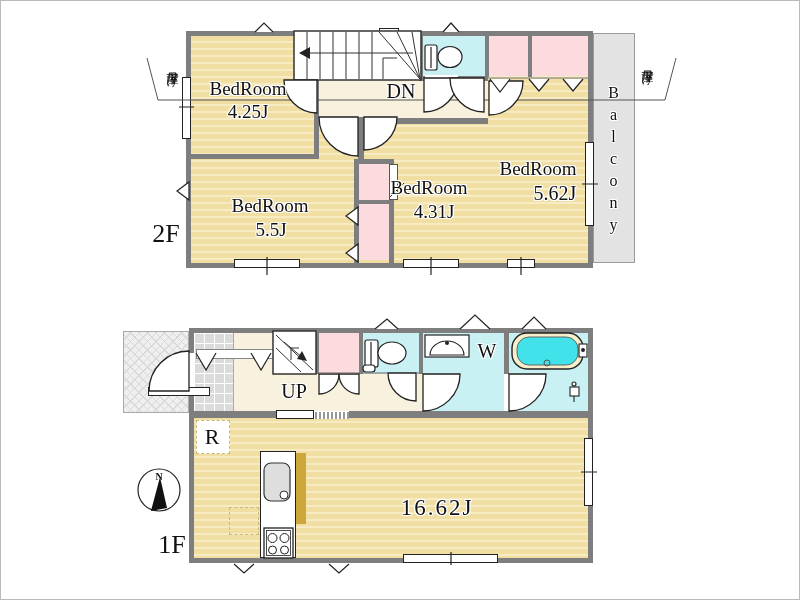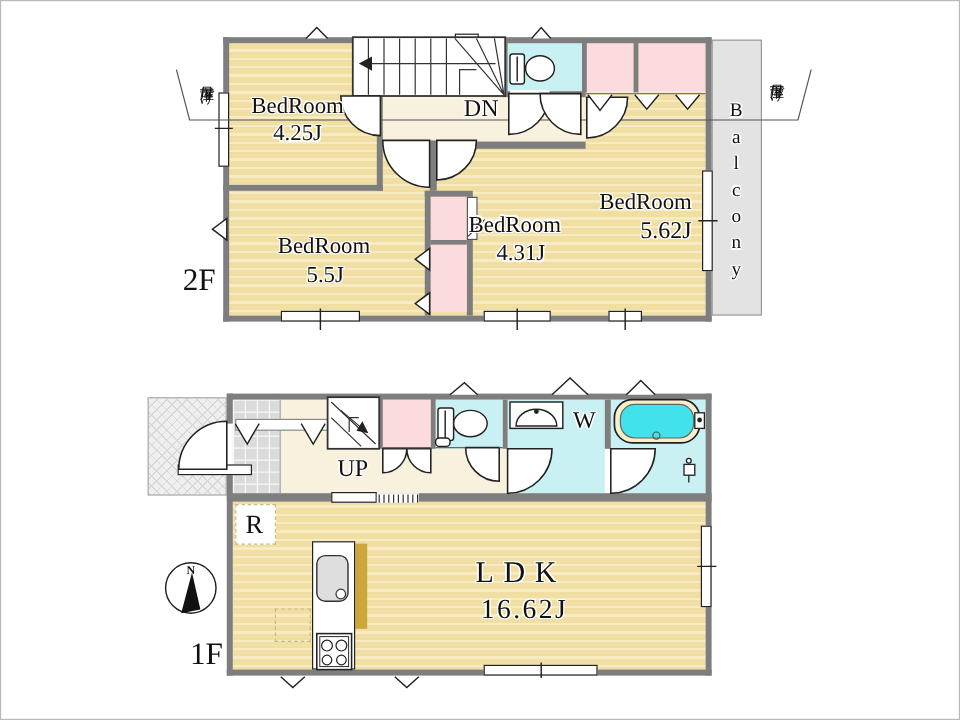--- a/index.html
+++ b/index.html
@@ -233,20 +233,19 @@
   <div class="lbl" style="left:433px;top:211px;font-size:19px;">4.31J</div>
   <div class="lbl" style="left:537px;top:168px;font-size:19px;">BedRoom</div>
   <div class="lbl" style="left:536px;top:192px;font-size:20px;margin-left:18px;">5.62J</div>
   <div class="lbl" style="left:400px;top:90px;font-size:20px;">DN</div>
   <div class="lbl vlbl" style="left:612px;top:160px;font-size:16px;letter-spacing:5px;">Balcony</div>
   <div class="lbl vlbl" style="left:171px;top:70px;font-size:12px;letter-spacing:1px;text-shadow:none;">母屋下げ</div>
   <div class="lbl vlbl" style="left:646px;top:68px;font-size:12px;letter-spacing:1px;text-shadow:none;">母屋下げ</div>
   <div class="lbl" style="left:165px;top:233px;font-size:26px;">2F</div>
 
   <div class="lbl" style="left:293px;top:390px;font-size:20px;">UP</div>
-  <div class="lbl" style="left:433px;top:477px;font-size:25px;letter-spacing:8px;">LDK</div>
   <div class="lbl" style="left:436px;top:507px;font-size:23px;letter-spacing:2px;">16.62J</div>
   <div class="lbl" style="left:486px;top:350px;font-size:20px;">W</div>
   <div class="lbl" style="left:211px;top:436px;font-size:22px;">R</div>
   <div class="lbl" style="left:158px;top:475px;font-size:10px;font-weight:bold;text-shadow:none;">N</div>
   <div class="lbl" style="left:171px;top:544px;font-size:26px;">1F</div>
 
 </div>
 
 </body></html>

